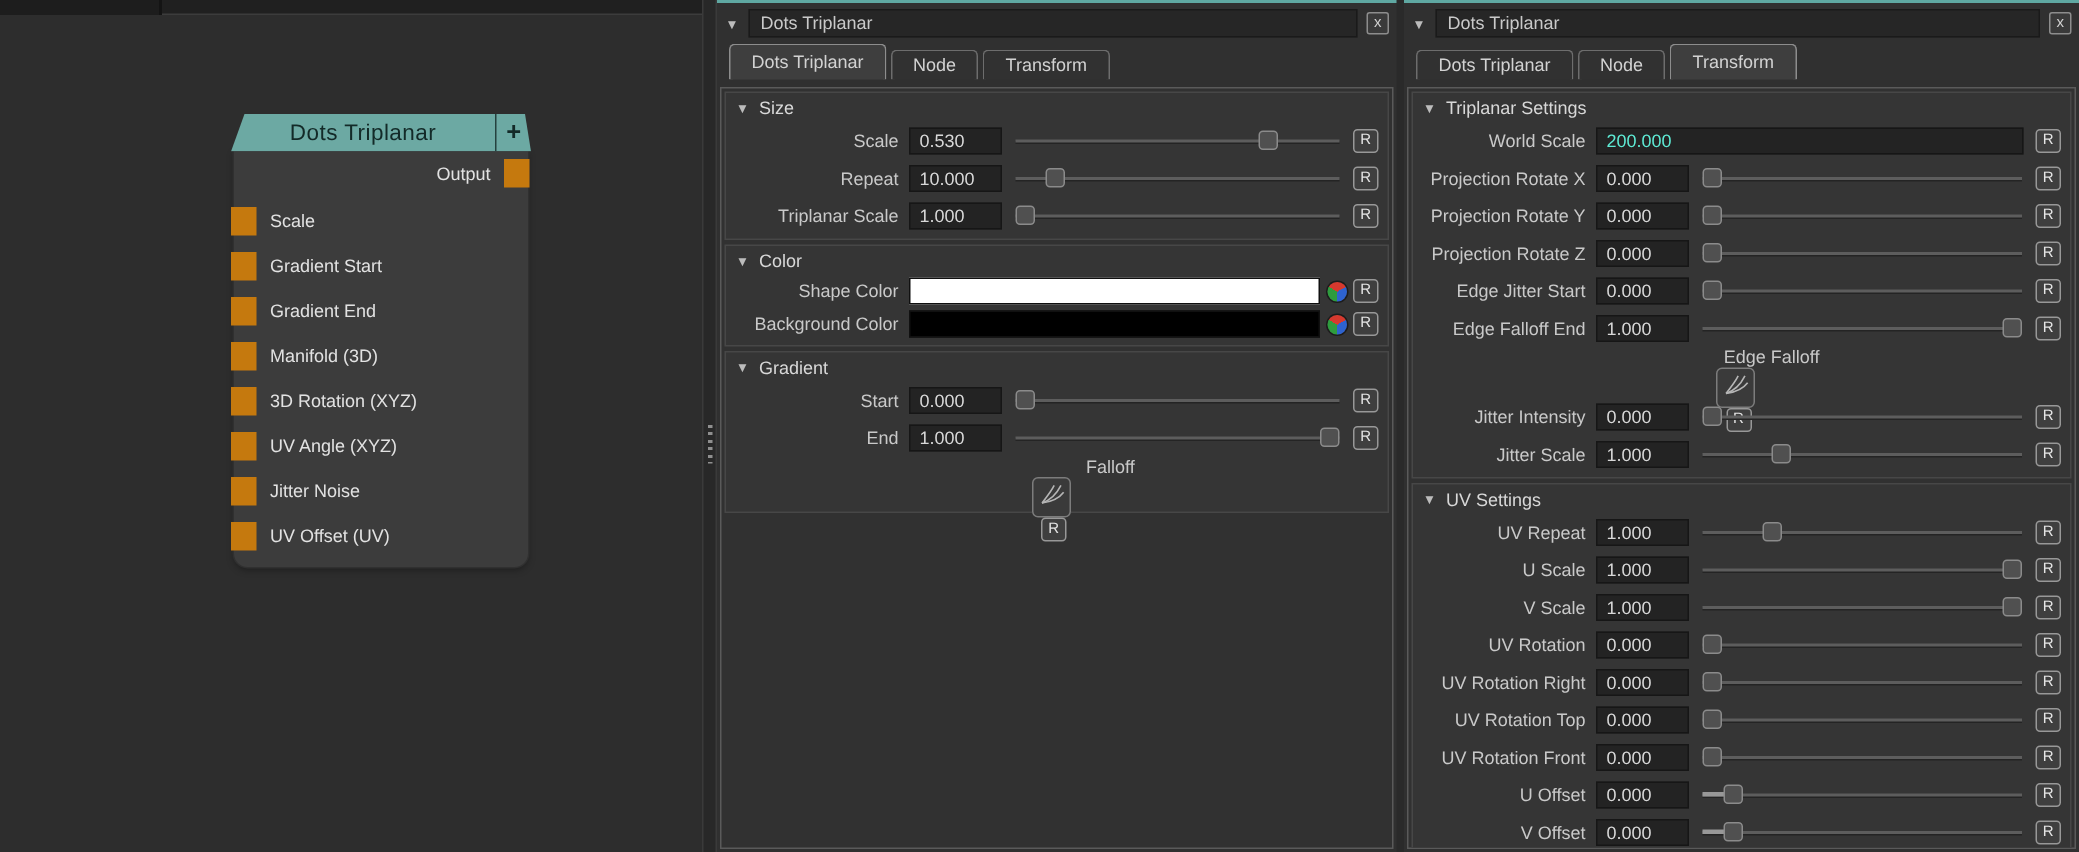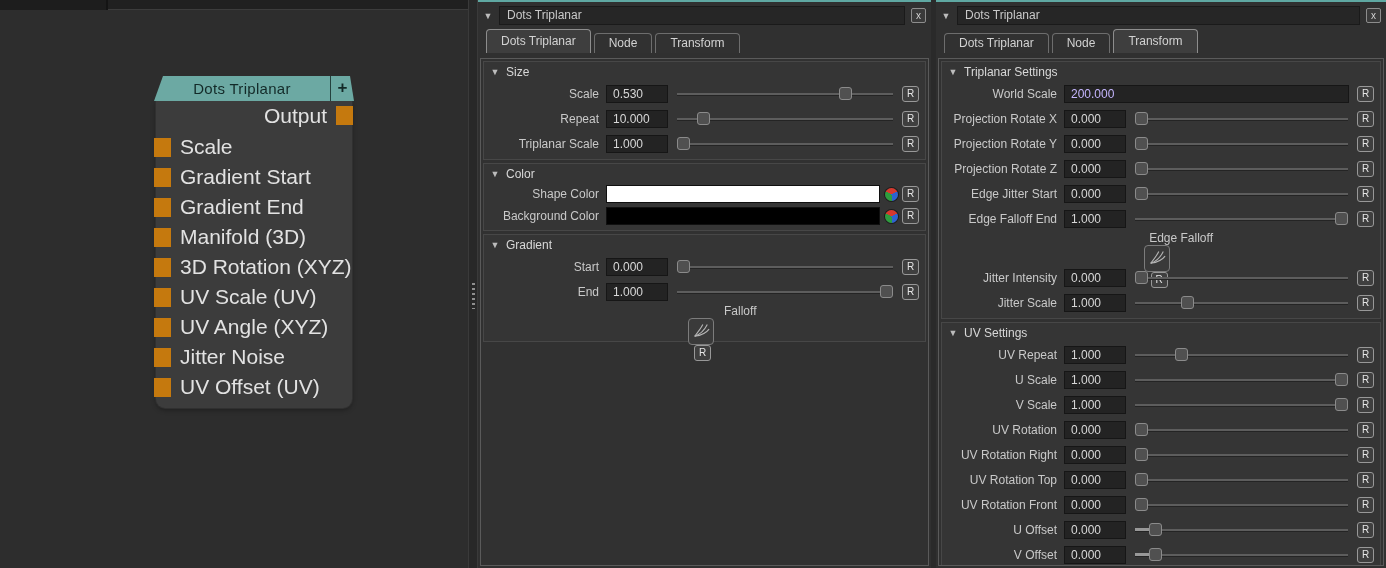--- a/index.html
+++ b/index.html
@@ -12,21 +12,21 @@
   .graph-strip { position:absolute; left:0; top:0; width:468px; height:10px; background:#202020; border-bottom:1px solid #3c3c3c; }
   .graph-strip .seg { position:absolute; left:0; top:0; width:108px; height:10px; background:#1d1d1d; border-right:2px solid #141414; }
 
   .node { position:absolute; left:154px; top:76px; width:200px; }
   .node-header { height:25px; background:#6ca9a3; display:flex; align-items:center; color:#132a28;
                  clip-path:polygon(9px 0, calc(100% - 4px) 0, 100% 100%, 0 100%); }
   .node-title { flex:1; text-align:center; font-size:15px; letter-spacing:.3px; }
   .node-plus { width:24px; height:100%; border-left:1px solid #24413e; text-align:center; font-size:17px; font-weight:bold; line-height:24px; }
   .node-body { width:196px; margin-left:2px; background:#3c3c3c; border-radius:0 0 9px 9px; padding:2px 0 6px;
                box-shadow:0 0 0 1px #303030, 0 2px 5px rgba(0,0,0,.35); }
-  .node-row { display:flex; align-items:center; height:30px; color:#e2e2e2; font-size:21px; }
+  .node-row { display:flex; align-items:center; height:30px; color:#e2e2e2; font-size:12px; }
   .node-row.out-row { justify-content:flex-end; height:21px; margin:2px 0 6px; }
   .port { width:17px; height:19px; background:#c5790e; flex:none; }
   .node-row.in-row .port { margin-left:-2px; margin-right:9px; }
   .node-row.out-row .port { margin-left:9px; margin-right:-1px; }
 
   
   .splitter { position:absolute; left:468px; top:0; width:10px; height:568px; background:#282828;
               border-left:1px solid #3a3a3a; border-right:1px solid #3a3a3a; }
   .grip { position:absolute; left:3px; top:283px; width:3px; height:26px;
           background:repeating-linear-gradient(to bottom, #8f8f8f 0 2px, rgba(0,0,0,0) 2px 5px); }
@@ -49,21 +49,21 @@
   .p-content { position:absolute; left:2px; right:2px; top:58px; bottom:2px; border:1px solid #5a5a5a;
                background:#313131; padding:2px; display:flex; flex-direction:column; gap:3px; overflow:hidden; }
   .section { border:1px solid #474747; background:#353535; padding:0 2px 3px; flex:none; }
   .sec-head { display:flex; align-items:center; gap:6px; height:19px; color:#d8d8d8; font-size:12px; padding-left:4px; }
   .row { display:flex; align-items:center; height:25px; padding-right:2px; }
   .row.h-color { height:22px;justify-content:space-between; }
   .row.h-grad { height:34px;flex-direction:column; }
   .row-label { width:120px; flex:none; text-align:right; color:#c9c9c9; font-size:12px; padding-right:7px; white-space:nowrap; }
   .valbox { width:62px; flex:none; background:#232323; border:1px solid #161616; color:#d8d8d8; font-size:12px;
             height:18px; line-height:16px; padding:0 6px; }
-  .fieldbox { flex:1; background:#232323; border:1px solid #161616; color:#c4b5fd; font-size:12px;
+  .fieldbox { flex:1; background:#232323; border:1px solid #161616; color:#5eead4; font-size:12px;
               height:18px; line-height:16px; padding:0 6px; margin-right:8px; }
   .slider { flex:1; position:relative; height:18px; margin:0 9px; }
   .track { position:absolute; left:0; right:0; top:8px; height:2px; background:#5d5d5d; box-shadow:0 1px 0 #242424; }
   .fill { position:absolute; top:7px; left:0; height:3px; background:#989898; }
   .handle { position:absolute; top:2px; width:13px; height:13px; background:#505050; border:1px solid #8b8b8b; border-radius:3px; }
   .rbtn { flex:none; width:17px; height:16px; background:#3f3f3f; border:1px solid #989898; border-radius:3px;
           color:#e5e5e5; font-size:10px; line-height:14px; text-align:center; margin-right:2px; }
   .colorbar { flex:1; height:18px; border:1px solid #101010; margin-right:5px; }
   .rgbicon { flex:none; width:13px; height:13px; border-radius:50%; margin-right:4px;
              background:conic-gradient(from -60deg, #d6392e 0 120deg, #2e63cf 120deg 240deg, #2e9c3e 240deg 360deg);
@@ -107,24 +107,20 @@
             <div class="node-row in-row">
               <span class="port"></span>
               <span>Manifold (3D)</span>
             </div>
             <div class="node-row in-row">
               <span class="port"></span>
               <span>3D Rotation (XYZ)</span>
             </div>
             <div class="node-row in-row">
               <span class="port"></span>
-              <span>UV Scale (UV)</span>
-            </div>
-            <div class="node-row in-row">
-              <span class="port"></span>
               <span>UV Angle (XYZ)</span>
             </div>
             <div class="node-row in-row">
               <span class="port"></span>
               <span>Jitter Noise</span>
             </div>
             <div class="node-row in-row">
               <span class="port"></span>
               <span>UV Offset (UV)</span>
             </div>

